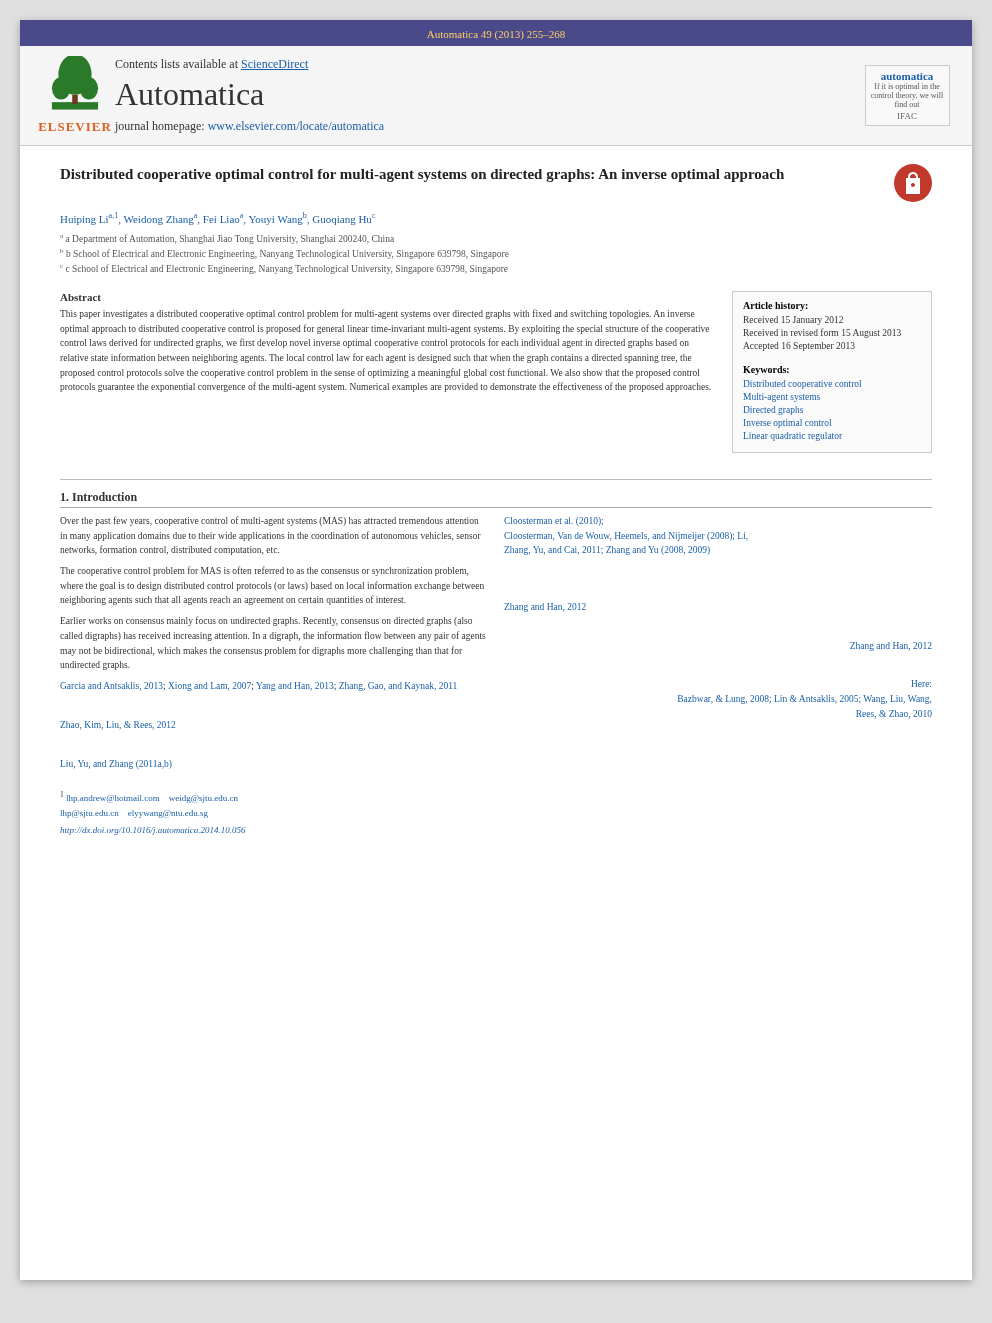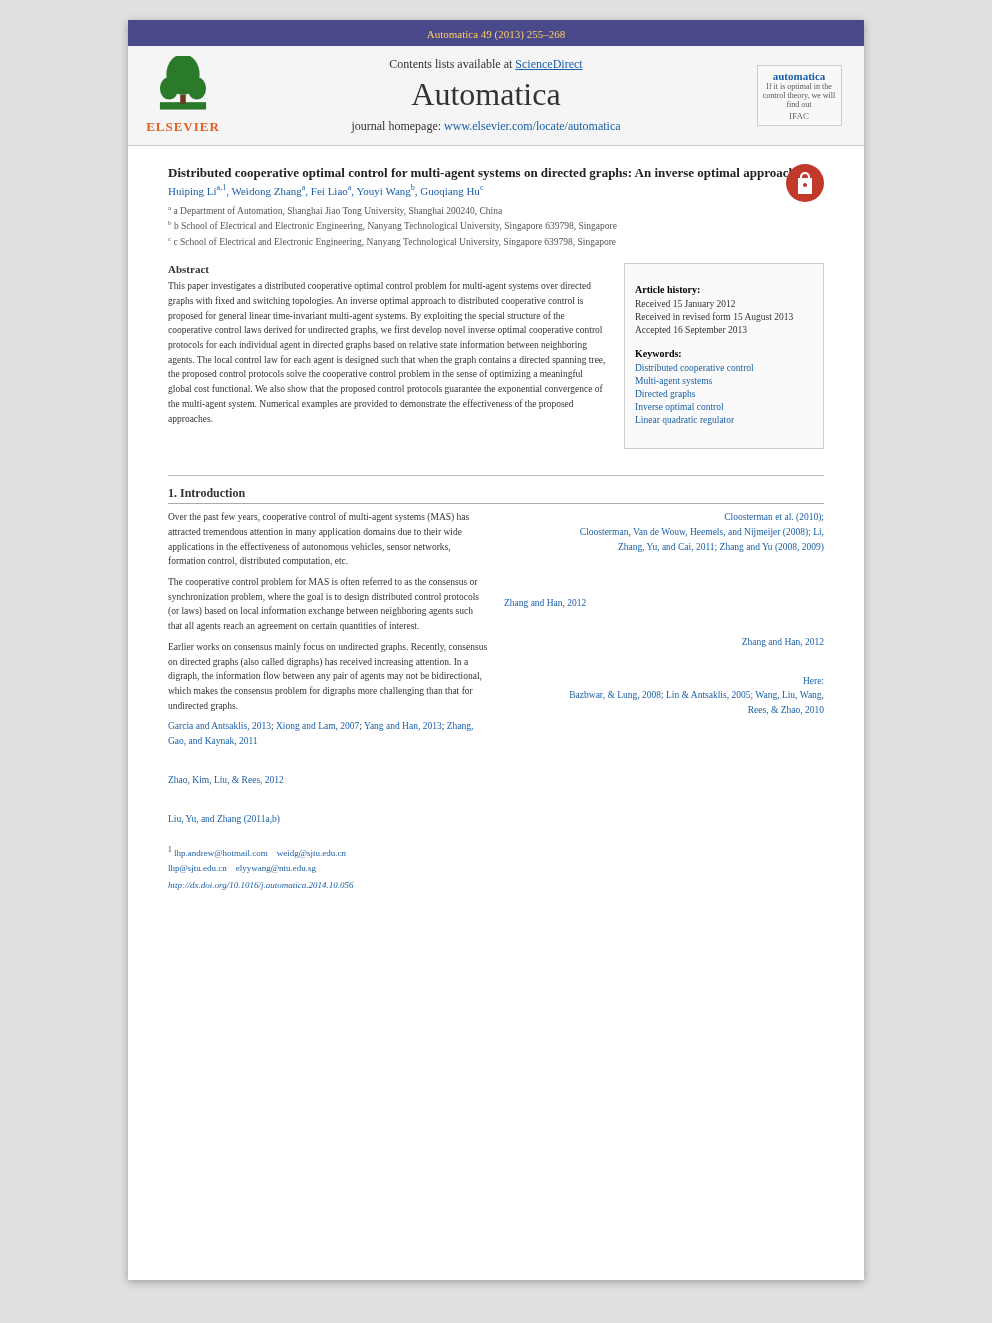--- a/index.html
+++ b/index.html
@@ -8,21 +8,21 @@
       font-family: 'Times New Roman', Times, serif;
       width: 992px;
       min-height: 1323px;
       display: flex;
       align-items: flex-start;
       justify-content: center;
       padding: 20px 0;
     }
     .page {
       background: #fff;
-      width: 736px;
+      width: 952px;
       min-height: 1260px;
       box-shadow: 0 2px 8px rgba(0,0,0,0.3);
       padding: 0;
       position: relative;
     }
     .top-bar {
       background: #4a4a8a;
       text-align: center;
       padding: 4px 0;
     }
@@ -51,21 +51,21 @@
     }
     .elsevier-text {
       color: #e06020;
       font-size: 13px;
       font-weight: bold;
       letter-spacing: 1px;
       margin-top: 3px;
     }
     .header-center {
       flex: 1;
-      text-align: center;
+      text-align: left;
     }
     .sciencedirect-line {
       font-size: 12px;
       color: #333;
       margin-bottom: 4px;
     }
     .journal-title {
       font-size: 32px;
       font-weight: normal;
       color: #333;
@@ -114,24 +114,24 @@
     .content {
       padding: 18px 40px 18px 40px;
     }
 
     
     .article-title-section {
       margin-bottom: 14px;
       position: relative;
     }
     .article-title {
-      font-size: 13px;
+      font-size: 15px;
       font-weight: bold;
       color: #222;
-      margin-bottom: 1px;
+      margin-bottom: 26px;
       line-height: 1.4;
     }
     .corner-icon {
       position: absolute;
       top: 0;
       right: 0;
       width: 38px;
       height: 38px;
       background: #c0392b;
       border-radius: 50%;
@@ -158,21 +158,21 @@
       margin-bottom: 10px;
       line-height: 1.5;
     }
     .affiliations sup {
       font-size: 7px;
     }
 
     
     .article-info-box {
       border: 1px solid #ccc;
-      padding: 20px 10px;
+      padding: 8px 10px;
       font-size: 9.5px;
       margin-bottom: 14px;
       background: #fafafa;
       float: right;
       width: 200px;
       margin-left: 16px;
     }
     .article-info-box h4 {
       font-size: 10px;
       font-weight: bold;
@@ -359,41 +359,41 @@
       </div>
     </div>
 
     <hr class="section-divider">
 
     <div class="intro-section">
       <div class="intro-heading">1. Introduction</div>
 
       <div class="two-col">
         <div class="col-left">
-          <p class="body-text">Over the past few years, cooperative control of multi-agent systems (MAS) has attracted tremendous attention in many application domains due to their wide applications in the effectiveness of autonomous vehicles, sensor networks, formation control, distributed computation, etc.</p>
+          <p class="body-text">Over the past few years, cooperative control of multi-agent systems (MAS) has attracted tremendous attention in many application domains due to their wide applications in the coordination of autonomous vehicles, sensor networks, formation control, distributed computation, etc.</p>
           <p class="body-text">The cooperative control problem for MAS is often referred to as the consensus or synchronization problem, where the goal is to design distributed control protocols (or laws) based on local information exchange between neighboring agents such that all agents reach an agreement on certain quantities of interest.</p>
           <p class="body-text">Earlier works on consensus mainly focus on undirected graphs. Recently, consensus on directed graphs (also called digraphs) has received increasing attention. In a digraph, the information flow between any pair of agents may not be bidirectional, which makes the consensus problem for digraphs more challenging than that for undirected graphs.</p>
           <p class="body-text">
             <a href="#" class="ref-link">Garcia and Antsaklis, 2013</a>; 
             <a href="#" class="ref-link">Xiong and Lam, 2007</a>; 
             <a href="#" class="ref-link">Yang and Han, 2013</a>; 
             <a href="#" class="ref-link">Zhang, Gao, and Kaynak, 2011</a>
           </p>
           <br>
           <p class="body-text">
             <a href="#" class="ref-link">Zhao, Kim, Liu, &amp; Rees, 2012</a>
           </p>
           <br>
           <p class="body-text">
             <a href="#" class="ref-link">Liu, Yu, and Zhang (2011a,b)</a>
           </p>
         </div>
 
         <div class="col-right">
-          <p class="body-text" style="text-align:right;">
+          <p class="body-text" style="">
             <a href="#" class="ref-link">Cloosterman et al. (2010);</a><br>
             <a href="#" class="ref-link">Cloosterman, Van de Wouw, Heemels, and Nijmeijer (2008); Li,</a><br>
             <a href="#" class="ref-link">Zhang, Yu, and Cai, 2011; Zhang and Yu (2008, 2009)</a>
           </p>
           <br>
           <br>
           <p class="body-text">
             <a href="#" class="ref-link">Zhang and Han, 2012</a>
           </p>
           <br>

